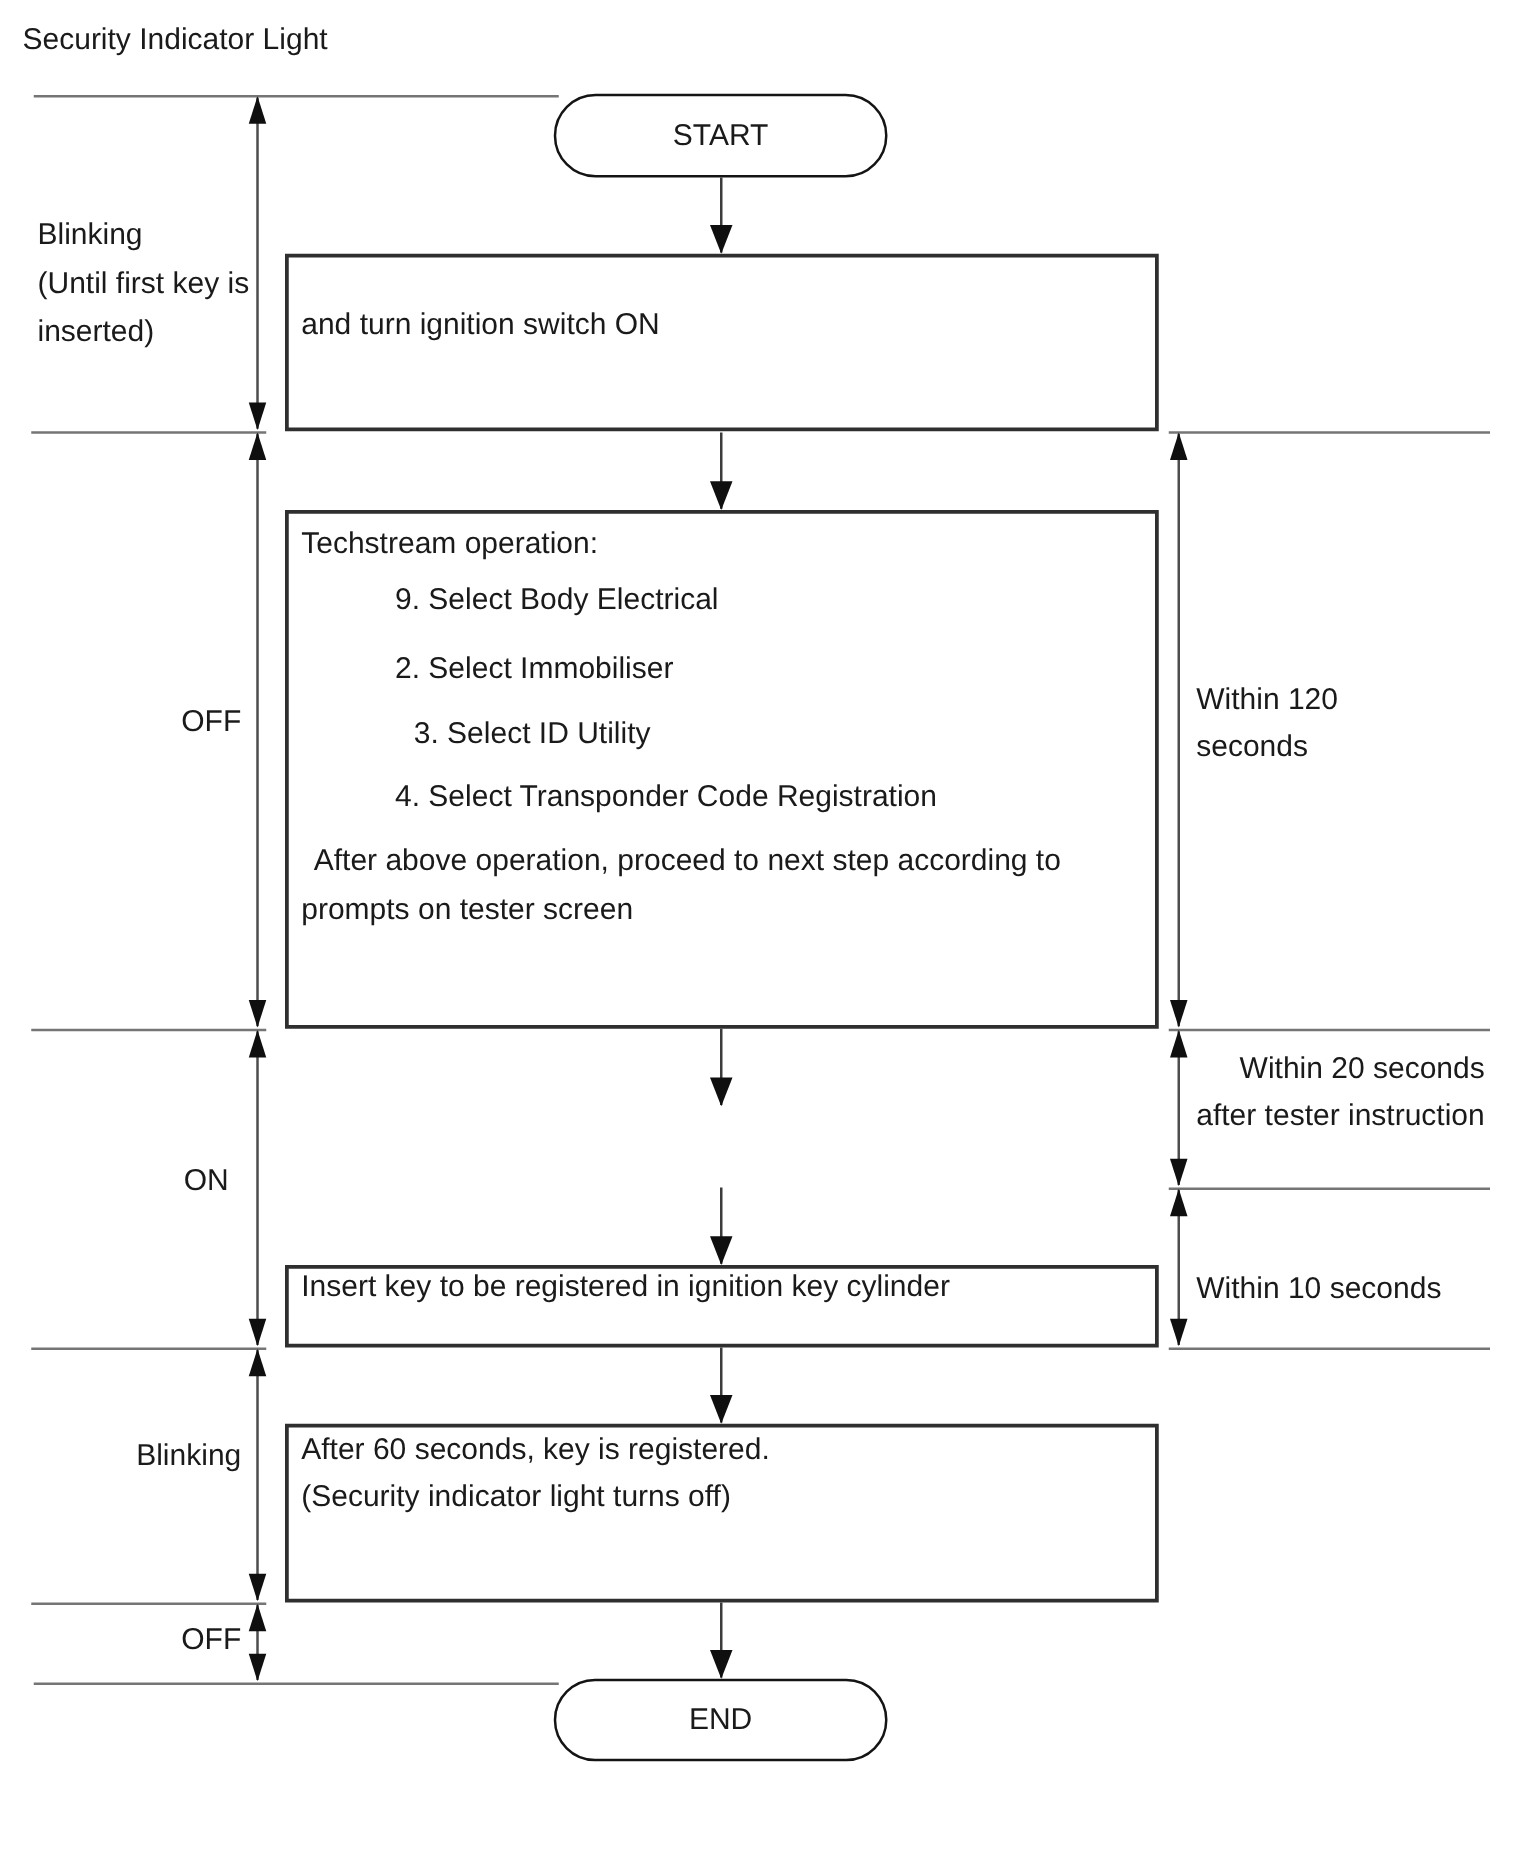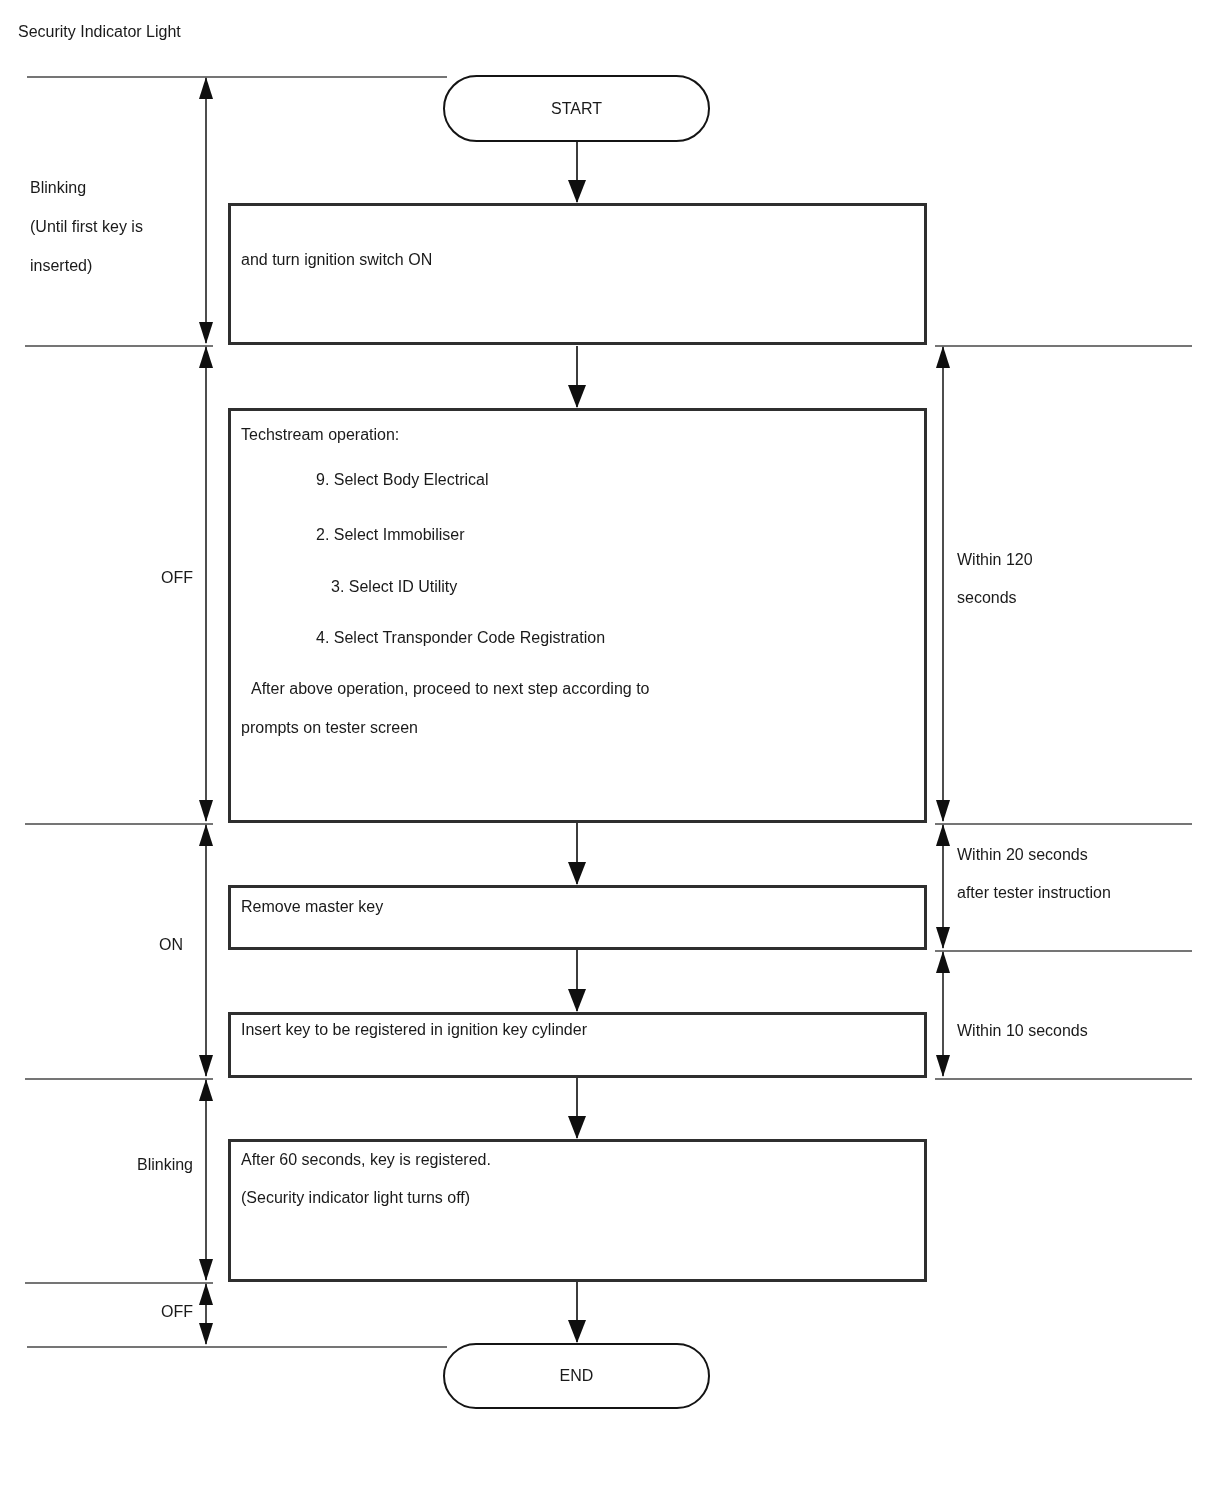--- a/index.html
+++ b/index.html
@@ -3,21 +3,21 @@
 <meta charset="utf-8">
 <style>
   html,body{margin:0;padding:0;background:#ffffff;}
   #canvas{
     position:relative;
     width:1210px;
     height:1498px;
     background:#ffffff;
     font-family:"Liberation Sans", sans-serif;
     color:#1a1a1a;
-    font-size:16px;
+    font-size:24px;
     overflow:hidden;
   }
   .abs{position:absolute;}
   .hline{position:absolute;height:2px;background:#757575;}
   .procbox{
     position:absolute;
     border:3px solid #2f2f2f;
     background:#ffffff;
     box-sizing:border-box;
   }
@@ -125,21 +125,21 @@
   <div class="varrow" style="left:936px;top:952px;height:124px;">
     <div class="shaft"></div>
     <div class="head-up"></div>
     <div class="head-down"></div>
   </div>
 
   <div class="rightblock" style="left:957px;top:541px;">
     <div>Within 120</div>
     <div>seconds</div>
   </div>
-  <div class="rightblock" style="left:957px;top:836px;">
+  <div class="rightblock" style="left:957px;top:836px;text-align:right;">
     <div>Within 20 seconds</div>
     <div>after tester instruction</div>
   </div>
   <div class="rightblock" style="left:957px;top:988px;margin-top:24px;">Within 10 seconds</div>
 
   <div class="terminal" style="left:443px;top:75px;width:267px;height:67px;">
     <span>START</span>
   </div>
 
   <div class="varrow" style="left:568px;top:142px;height:60px;width:18px;">
@@ -164,23 +164,20 @@
     <div class="boxline" style="left:85px;top:208px;">4. Select Transponder Code Registration</div>
     <div class="boxline" style="left:20px;top:259px;">After above operation, proceed to next step according to</div>
     <div class="boxline" style="left:10px;top:298px;">prompts on tester screen</div>
   </div>
 
   <div class="varrow" style="left:568px;top:823px;height:61px;width:18px;">
     <div class="shaft flowshaft"></div>
     <div class="flow-head-down"></div>
   </div>
 
-  <div class="procbox" style="left:228px;top:885px;width:699px;height:65px;">
-    <div class="boxline" style="left:10px;top:0px;">Remove master key</div>
-  </div>
 
   <div class="varrow" style="left:568px;top:950px;height:61px;width:18px;">
     <div class="shaft flowshaft"></div>
     <div class="flow-head-down"></div>
   </div>
 
   <div class="procbox" style="left:228px;top:1012px;width:699px;height:66px;">
     <div class="boxline" style="left:10px;top:-4px;">Insert key to be registered in ignition key cylinder</div>
   </div>
 

